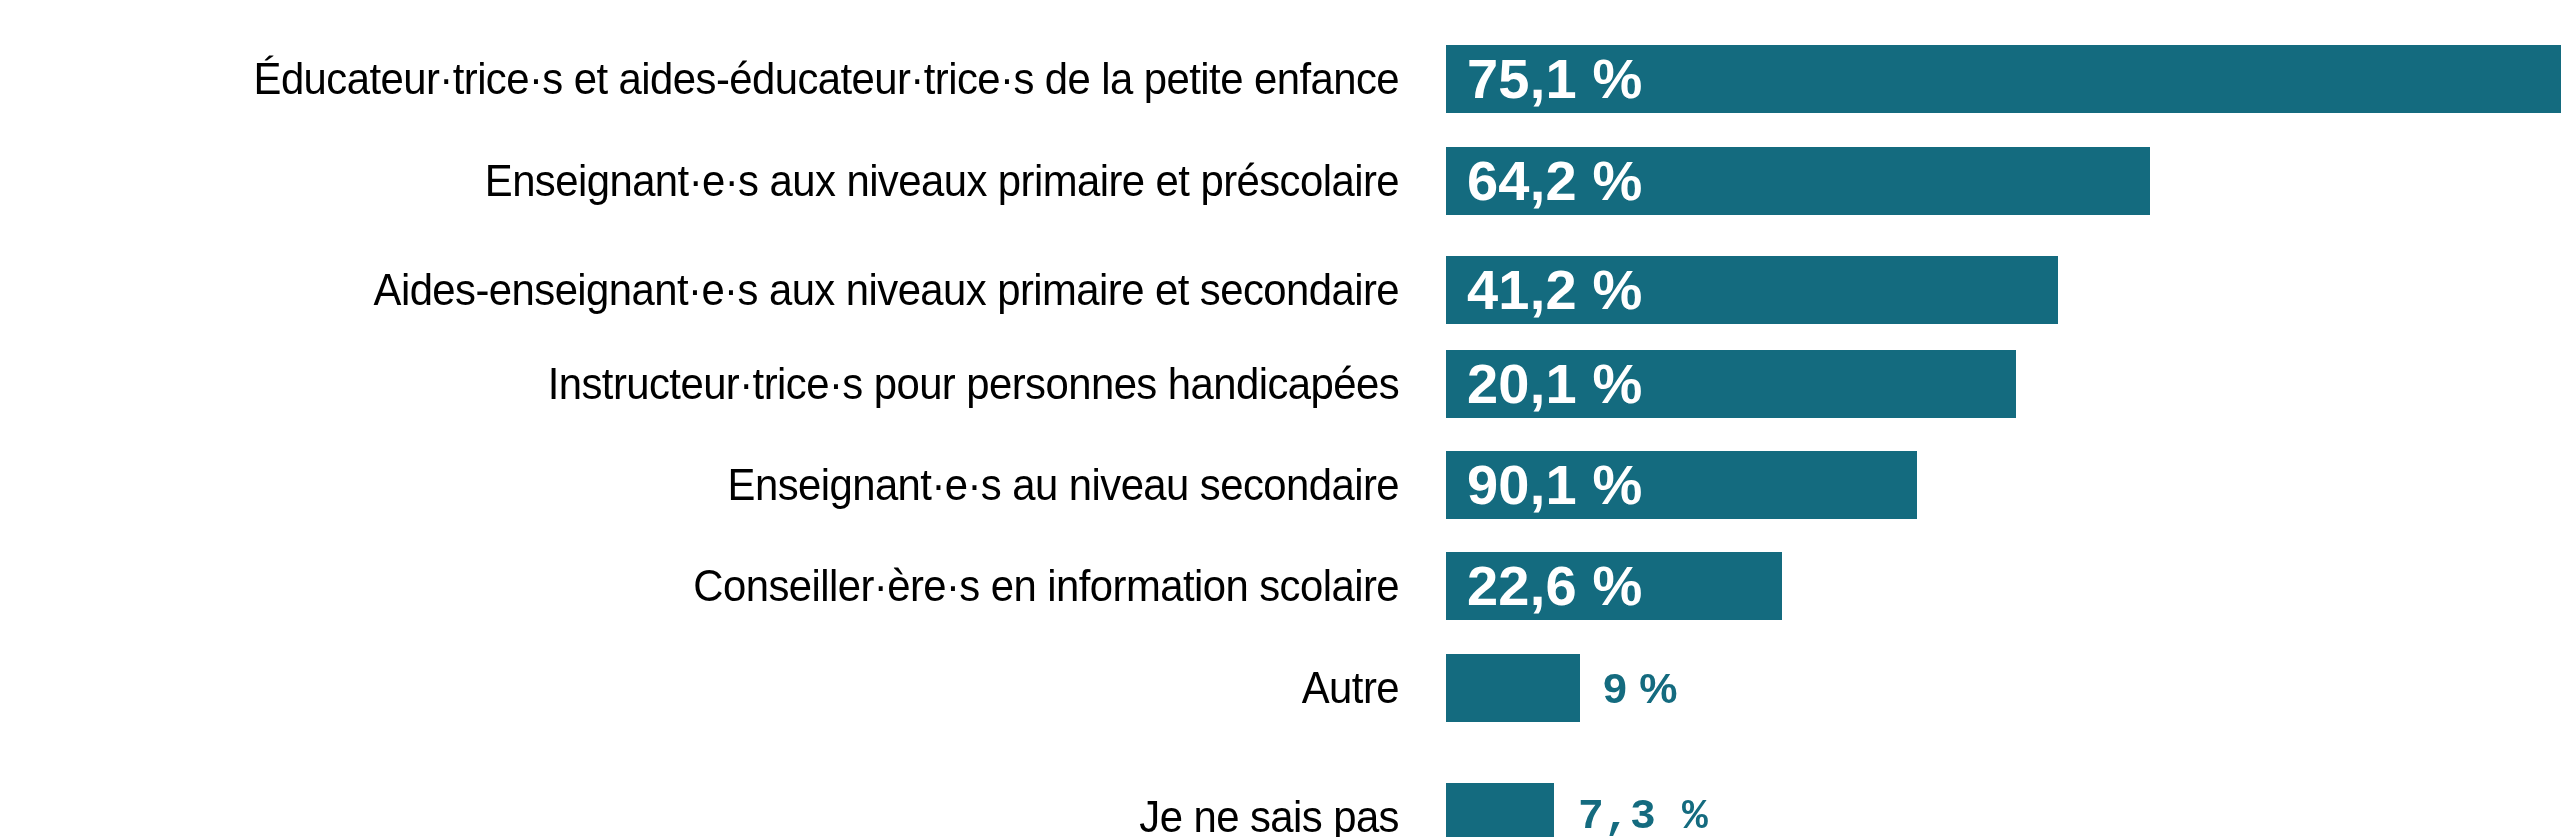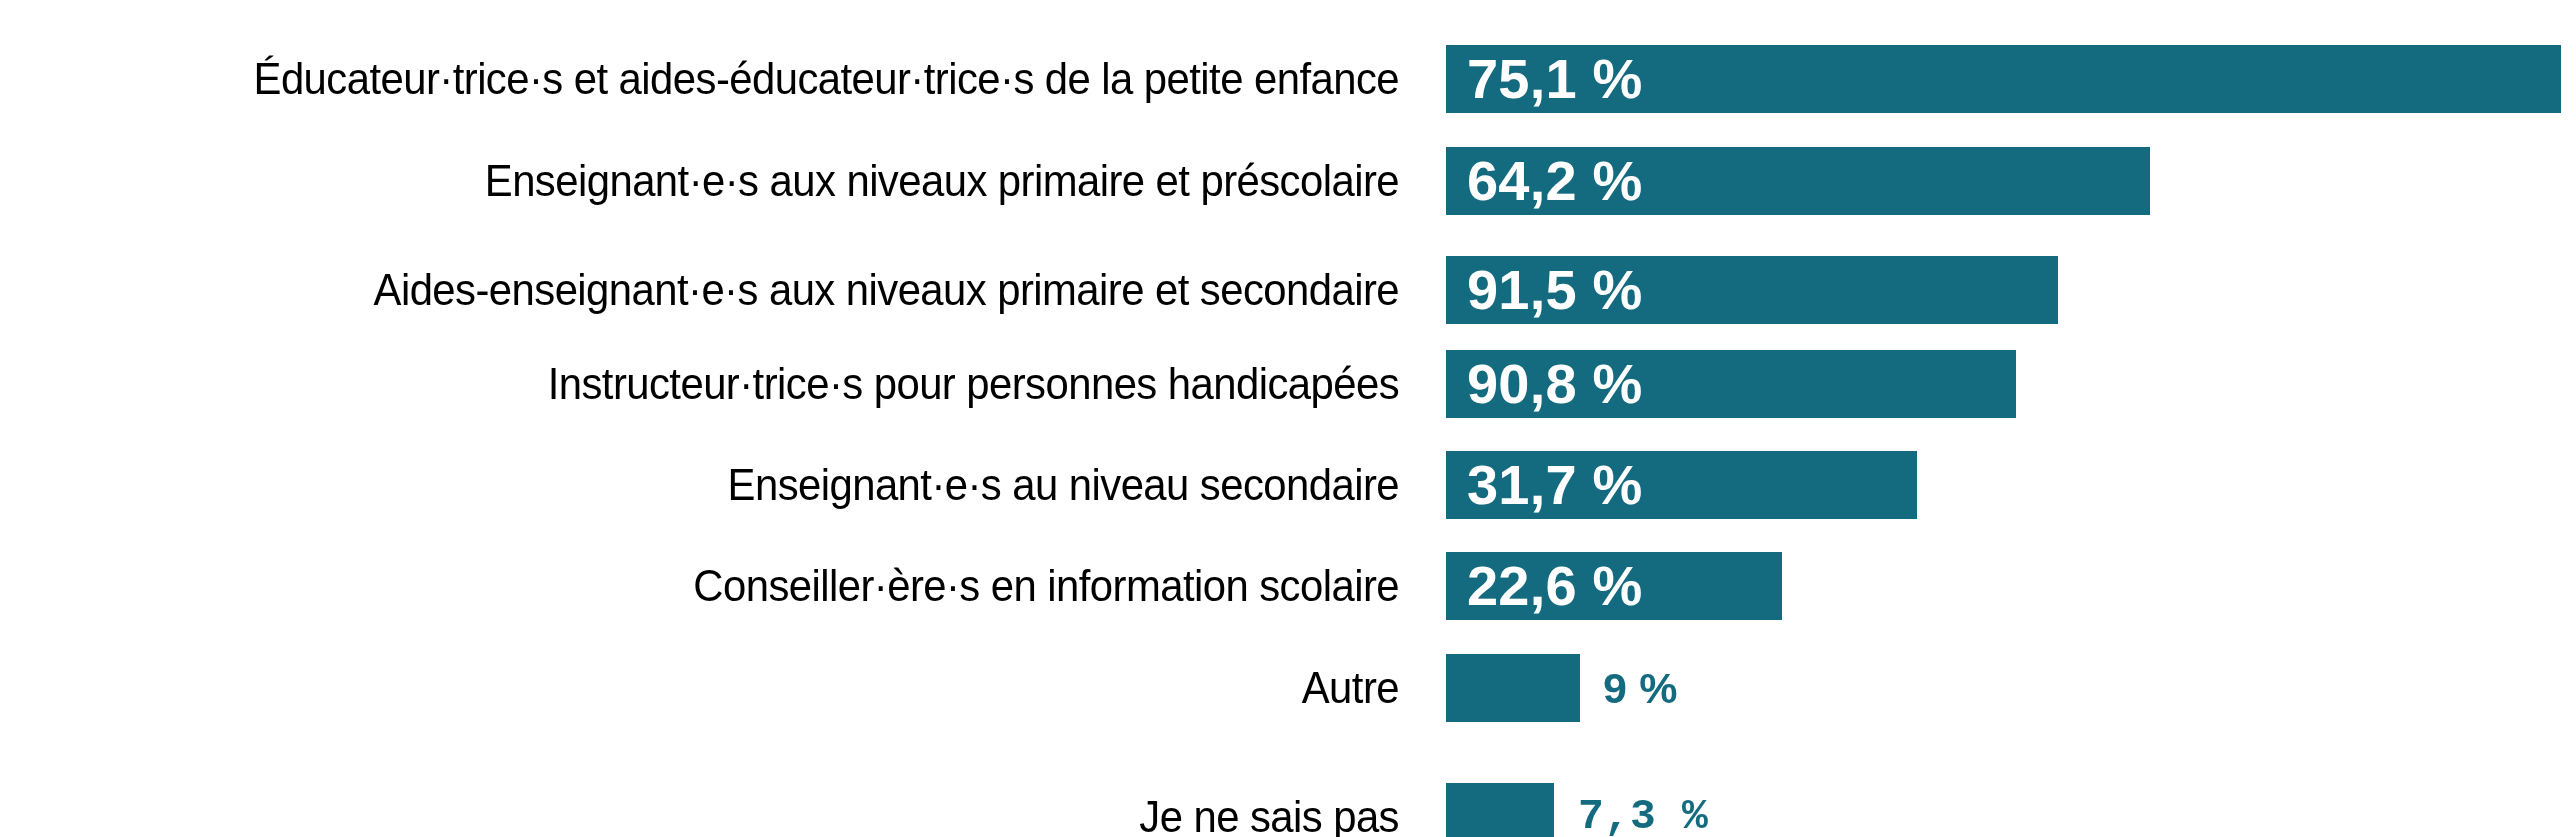--- a/index.html
+++ b/index.html
@@ -101,35 +101,35 @@
         <div class="cat-label">Enseignant·e·s aux niveaux primaire et préscolaire</div>
         <div class="bar-track">
           <div class="bar" style="width: 704px; background: rgb(20, 107, 127);"></div>
           <div class="bar-value-inside">64,2 %</div>
         </div>
       </div>
       <div class="bar-row" style="top: 248px; margin-top: 8px;">
         <div class="cat-label">Aides-enseignant·e·s aux niveaux primaire et secondaire</div>
         <div class="bar-track">
           <div class="bar" style="width: 612px; background: rgb(20, 107, 127);"></div>
-          <div class="bar-value-inside">91,5 %</div>
+          <div class="bar-value-inside">41,2 %</div>
         </div>
       </div>
       <div class="bar-row" style="top: 350px;">
         <div class="cat-label">Instructeur·trice·s pour personnes handicapées</div>
         <div class="bar-track">
           <div class="bar" style="width: 570px; background: rgb(20, 107, 127);"></div>
-          <div class="bar-value-inside">90,8 %</div>
+          <div class="bar-value-inside">20,1 %</div>
         </div>
       </div>
       <div class="bar-row" style="top: 451px;">
         <div class="cat-label">Enseignant·e·s au niveau secondaire</div>
         <div class="bar-track">
           <div class="bar" style="width: 471px; background: rgb(20, 107, 127);"></div>
-          <div class="bar-value-inside">31,7 %</div>
+          <div class="bar-value-inside">90,1 %</div>
         </div>
       </div>
       <div class="bar-row" style="top: 552px;">
         <div class="cat-label">Conseiller·ère·s en information scolaire</div>
         <div class="bar-track">
           <div class="bar" style="width: 336px; background: rgb(20, 107, 127);"></div>
           <div class="bar-value-inside">22,6 %</div>
         </div>
       </div>
       <div class="bar-row" style="top: 654px;">

